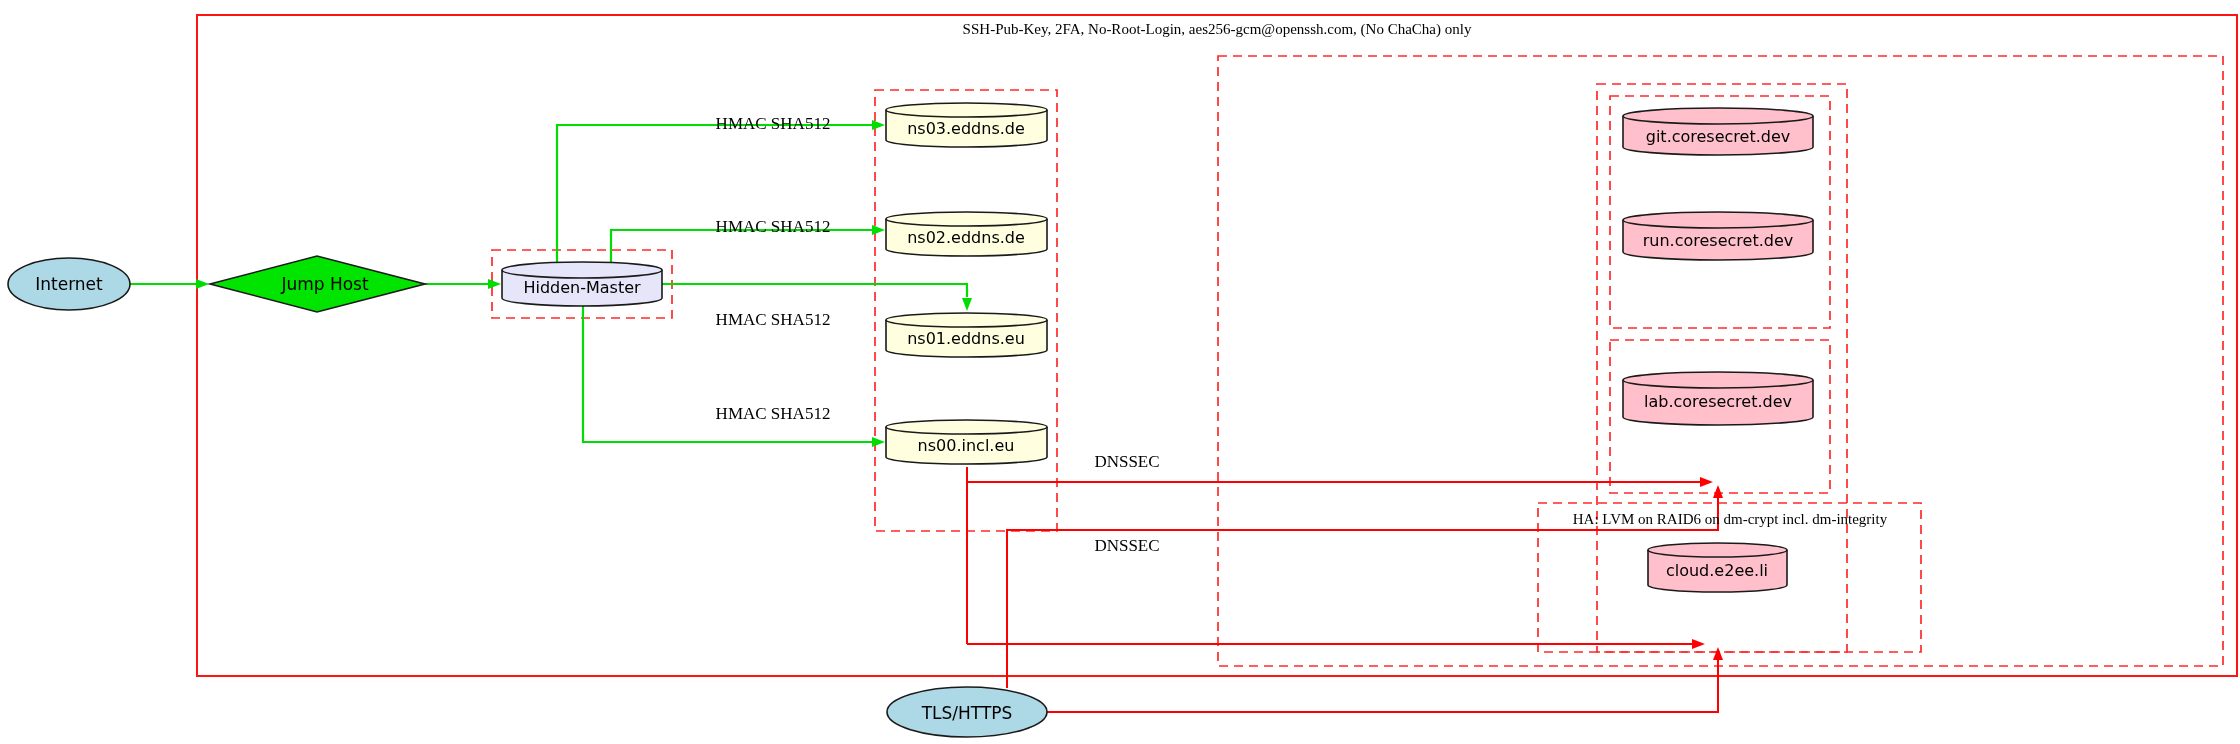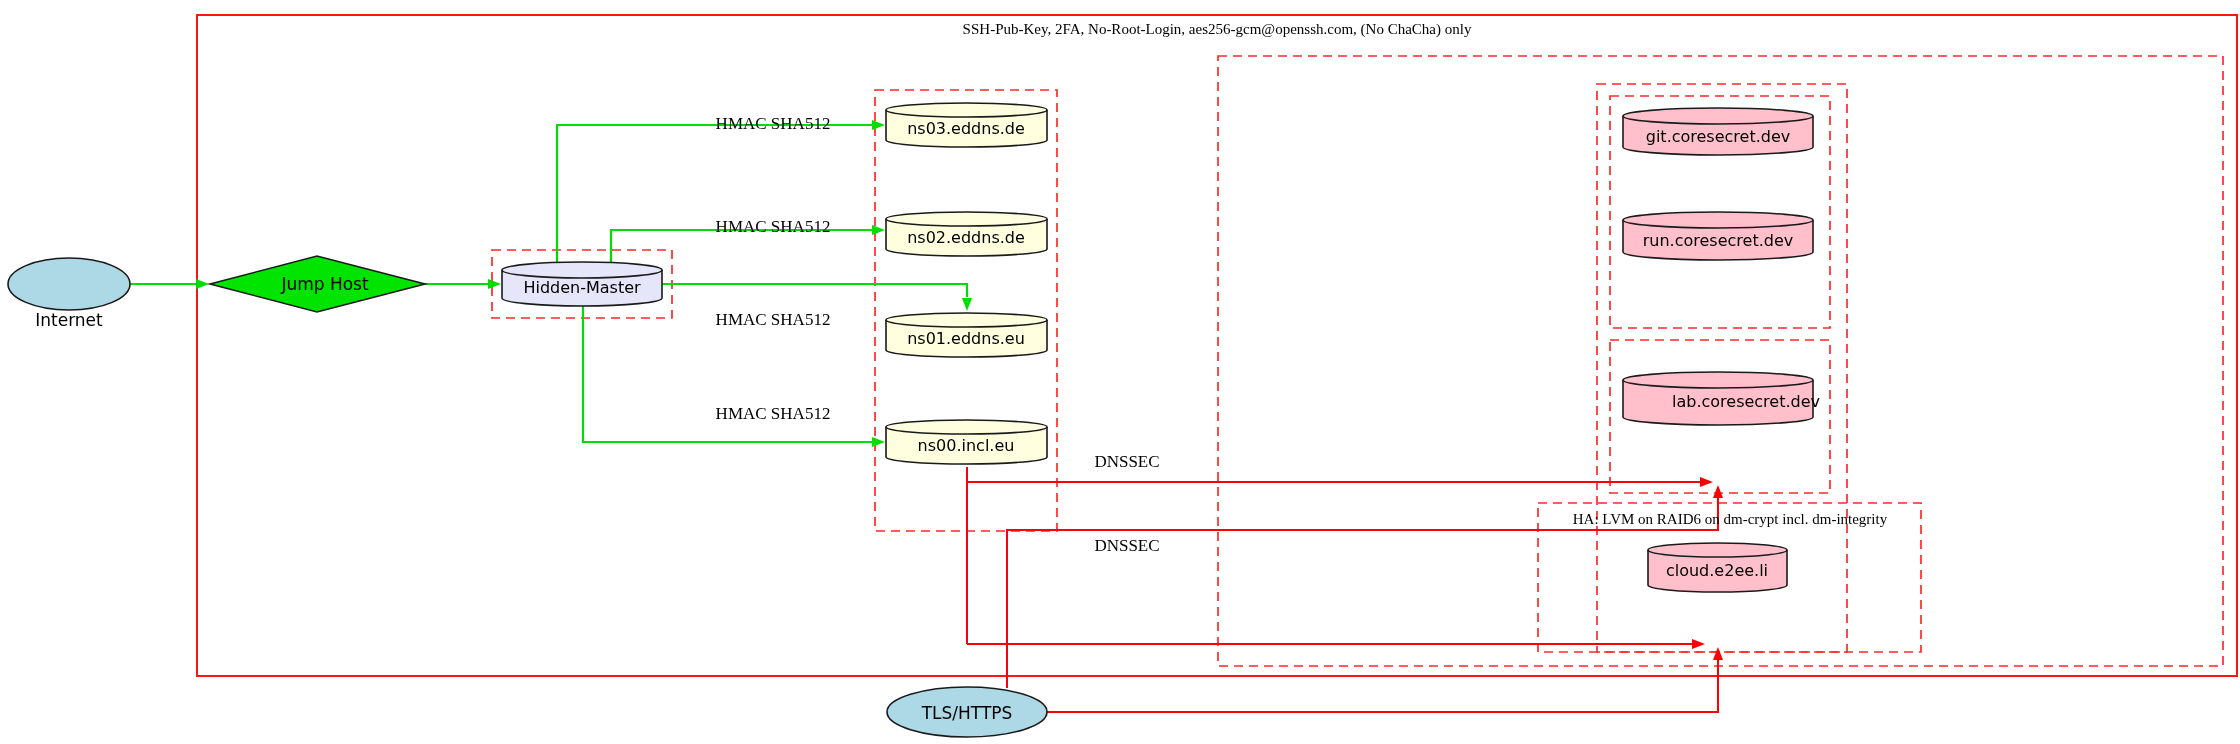--- a/index.html
+++ b/index.html
@@ -102,30 +102,30 @@
       <g>
         <path d="M1648,550 v35 a69.5,7 0 0 0 139,0 v-35" fill="#ffc0cb"></path>
         <ellipse cx="1717.5" cy="550" rx="69.5" ry="7" fill="#ffc0cb"></ellipse>
       </g>
     </g>
   </svg>
 
   <div class="lbl clus-lbl" style="left:1217px; top:29px;">SSH-Pub-Key, 2FA, No-Root-Login, aes256-gcm@openssh.com, (No ChaCha) only</div>
   <div class="lbl clus-lbl" style="left:1730px; top:519px;">HA: LVM on RAID6 on dm-crypt incl. dm-integrity</div>
 
-  <div class="lbl node-lbl" style="left:69px;  top:284px;margin-top:36px;">Internet</div>
+  <div class="lbl node-lbl" style="left:69px;  top:284px;">Internet</div>
   <div class="lbl node-lbl" style="left:317px; top:284px;margin-left:8px;">Jump Host</div>
   <div class="lbl cyl-lbl" style="left:582px; top:287px;">Hidden-Master</div>
   <div class="lbl cyl-lbl" style="left:966px; top:128px;">ns03.eddns.de</div>
   <div class="lbl cyl-lbl" style="left:966px; top:237px;">ns02.eddns.de</div>
   <div class="lbl cyl-lbl" style="left:966px; top:338px;">ns01.eddns.eu</div>
   <div class="lbl cyl-lbl" style="left:966px; top:445px;">ns00.incl.eu</div>
   <div class="lbl cyl-lbl" style="left:1718px; top:136px;">git.coresecret.dev</div>
   <div class="lbl cyl-lbl" style="left:1718px; top:240px;">run.coresecret.dev</div>
-  <div class="lbl cyl-lbl" style="left:1718px; top:401px;margin-left:28px;">lab.coresecret.dev</div>
+  <div class="lbl cyl-lbl" style="left:1718px; top:401px;">lab.coresecret.dev</div>
   <div class="lbl cyl-lbl" style="left:1717px; top:570px;">cloud.e2ee.li</div>
   <div class="lbl node-lbl" style="left:967px; top:713px;">TLS/HTTPS</div>
 
   <div class="lbl edge-lbl" style="left:773px; top:124px;">HMAC SHA512</div>
   <div class="lbl edge-lbl" style="left:773px; top:227px;">HMAC SHA512</div>
   <div class="lbl edge-lbl" style="left:773px; top:320px;">HMAC SHA512</div>
   <div class="lbl edge-lbl" style="left:773px; top:414px;">HMAC SHA512</div>
   <div class="lbl edge-lbl" style="left:1127px; top:462px;">DNSSEC</div>
   <div class="lbl edge-lbl" style="left:1127px; top:546px;">DNSSEC</div>
 

